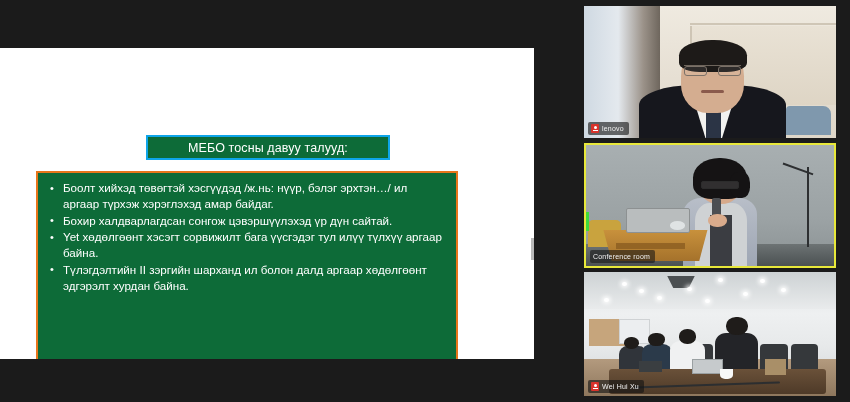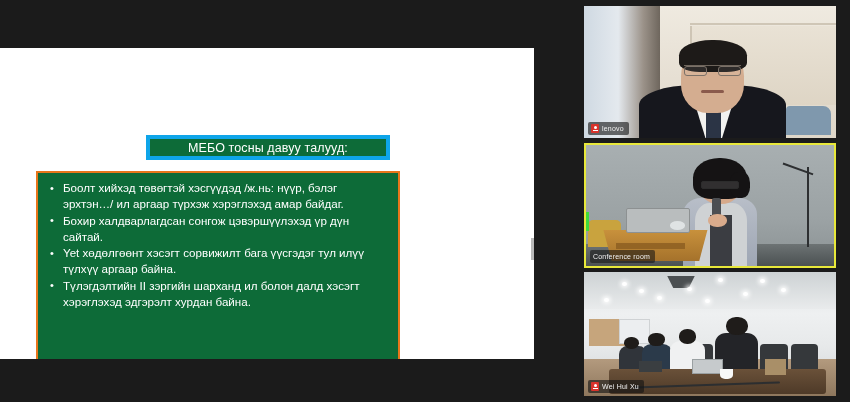--- a/index.html
+++ b/index.html
@@ -50,38 +50,38 @@
   }
 
   
   #slide-title-box {
     position: absolute;
     left: 146px;
     top: 87px;
     width: 244px;
     height: 25px;
     background: #0d6b38;
-    border: 4px solid #0ea5e9;
+    border: 2px solid #0ea5e9;
     display: flex;
     align-items: center;
     justify-content: center;
   }
   #slide-title-text {
     color: #ffffff;
     font-size: 12.5px;
     letter-spacing: .1px;
     white-space: nowrap;
   }
 
   
   #slide-body-box {
     position: absolute;
     left: 36px;
     top: 123px;
-    width: 364px;
+    width: 422px;
     height: 222px;
     background: #0d6b38;
     border: 2px solid #e8761b;
     padding: 7px 13px 6px 8px;
   }
 
   ul#bullet-list {
     list-style: none;
     margin: 0; padding: 0;
   }
@@ -397,21 +397,21 @@
 
       <div id="slide-title-box">
         <span id="slide-title-text">МЕБО тосны давуу талууд:</span>
       </div>
 
       <div id="slide-body-box">
         <ul id="bullet-list">
           <li>Боолт хийхэд төвөгтэй хэсгүүдэд /ж.нь: нүүр, бэлэг эрхтэн…/ ил аргаар түрхэж хэрэглэхэд амар байдаг.</li>
           <li>Бохир халдварлагдсан сонгож цэвэршүүлэхэд үр дүн сайтай.</li>
           <li>Yet хөдөлгөөнт хэсэгт сорвижилт бага үүсгэдэг тул илүү түлхүү аргаар байна.</li>
-          <li>Түлэгдэлтийн II зэргийн шарханд ил болон далд хэсэгт хэрэглэхэд эдгэрэлт хурдан байна.</li>
+          <li>Түлэгдэлтийн II зэргийн шарханд ил болон далд аргаар хөдөлгөөнт эдгэрэлт хурдан байна.</li>
         </ul>
       </div>
 
       <div id="share-scroll-sliver"></div>
     </div>
   </div>
 
   <div id="video-strip">
 
     <div class="video-tile" id="tile-1">

